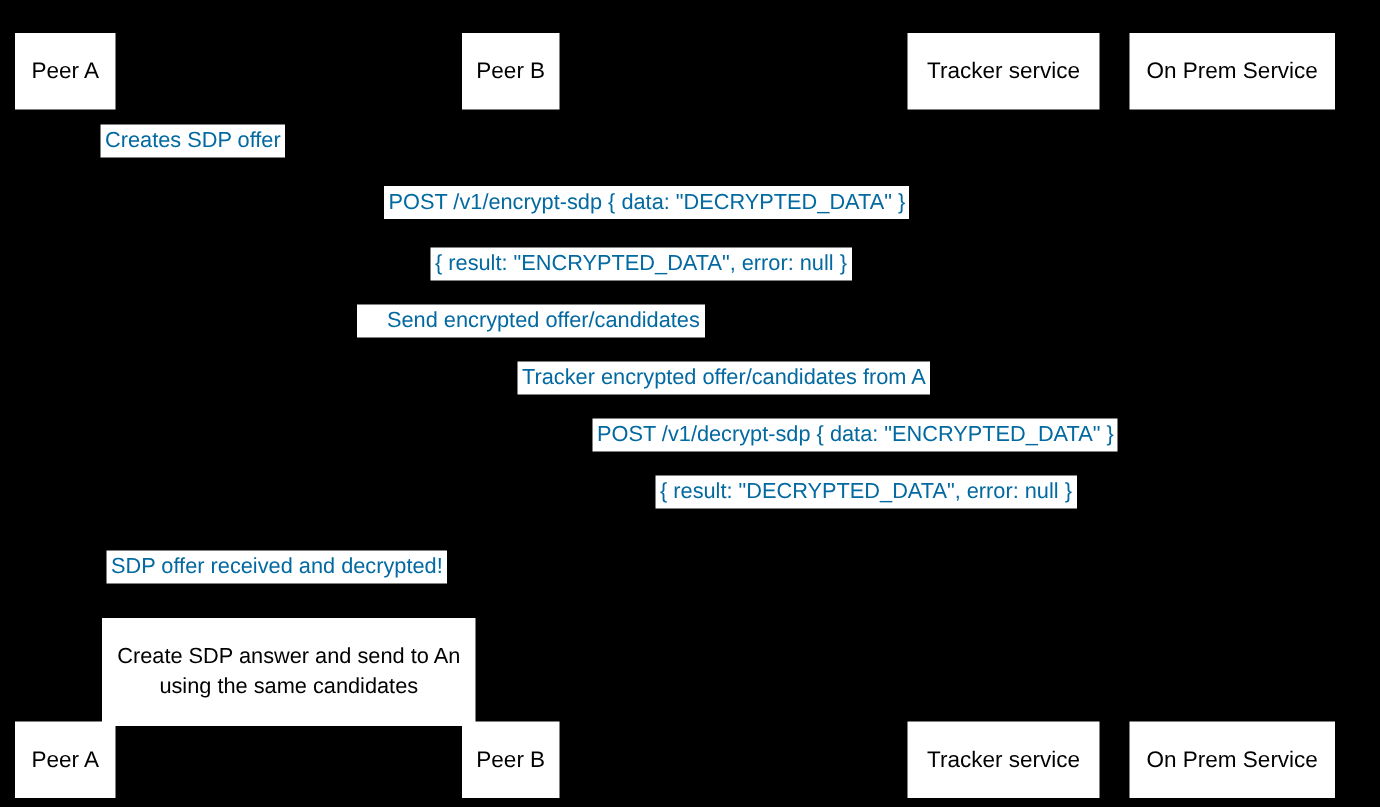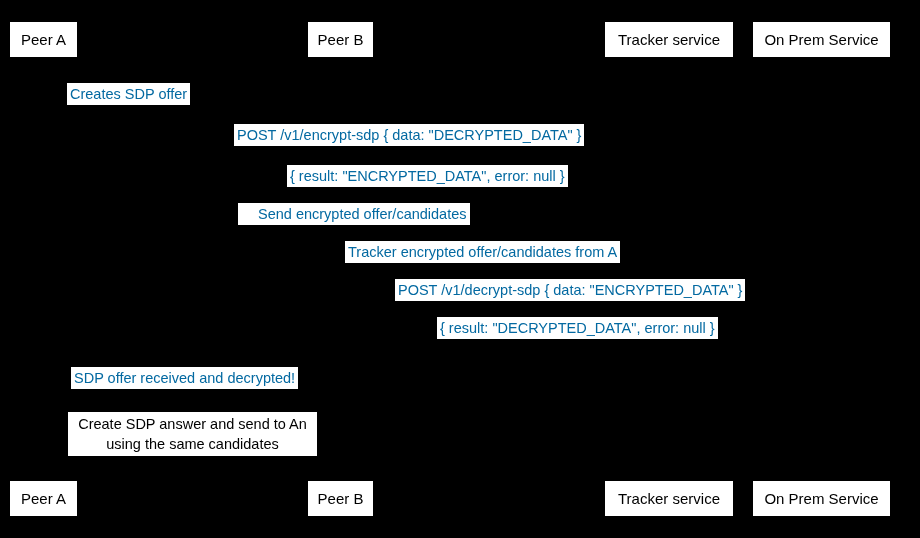--- a/index.html
+++ b/index.html
@@ -5,21 +5,21 @@
   html, body { margin: 0; padding: 0; }
   body {
     width: 920px; height: 538px;
     background: #000000;
     position: relative;
     overflow: hidden;
     font-family: "Liberation Sans", sans-serif;
   }
   .participant {
     position: absolute;
-    height: 35px;
+    height: 51px;
     background: #ffffff;
     color: #000000;
     display: flex;
     align-items: center;
     justify-content: center;
     font-size: 15px;
     box-sizing: border-box;
     white-space: nowrap;
   }
   .lifeline {
@@ -38,21 +38,21 @@
     padding: 1px 3px;
     white-space: nowrap;
   }
   .note {
     position: absolute;
     background: #ffffff;
     color: #000000;
     font-size: 14.5px;
     line-height: 20px;
     text-align: center;
-    padding: 2px 0;
+    padding: 16px 0;
     box-sizing: border-box;
   }
   
   .p-peer-a   { left: 10px;  width: 67px;  }
   .p-peer-b   { left: 308px; width: 65px;  }
   .p-tracker  { left: 605px; width: 128px; }
   .p-onprem   { left: 753px; width: 137px; }
   .row-top    { top: 22px; }
   .row-bottom { top: 481px; }
   
@@ -68,21 +68,21 @@
 <div class="lifeline l-peer-b"></div>
 <div class="lifeline l-tracker"></div>
 <div class="lifeline l-onprem"></div>
 
 <div class="participant row-top p-peer-a">Peer A</div>
 <div class="participant row-top p-peer-b">Peer B</div>
 <div class="participant row-top p-tracker">Tracker service</div>
 <div class="participant row-top p-onprem">On Prem Service</div>
 
 <div class="msg" style="left:67px;  top:83px;">Creates SDP offer</div>
-<div class="msg" style="left:234px; top:124px;">POST /v1/encrypt-sdp { data: "DECRYPTED_DATA" }</div>
+<div class="msg" style="left:256px; top:124px;">POST /v1/encrypt-sdp { data: "DECRYPTED_DATA" }</div>
 <div class="msg" style="left:287px; top:165px;">{ result: "ENCRYPTED_DATA", error: null }</div>
 <div class="msg" style="left:238px; top:203px;padding-left:20px;">Send encrypted offer/candidates</div>
 <div class="msg" style="left:345px; top:241px;">Tracker encrypted offer/candidates from A</div>
 <div class="msg" style="left:395px; top:279px;">POST /v1/decrypt-sdp { data: "ENCRYPTED_DATA" }</div>
 <div class="msg" style="left:437px; top:317px;">{ result: "DECRYPTED_DATA", error: null }</div>
 <div class="msg" style="left:71px;  top:367px;">SDP offer received and decrypted!</div>
 
 <div class="note" style="left:68px; top:412px; width:249px;">
   <div>Create SDP answer and send to An</div>
   <div>using the same candidates</div>

